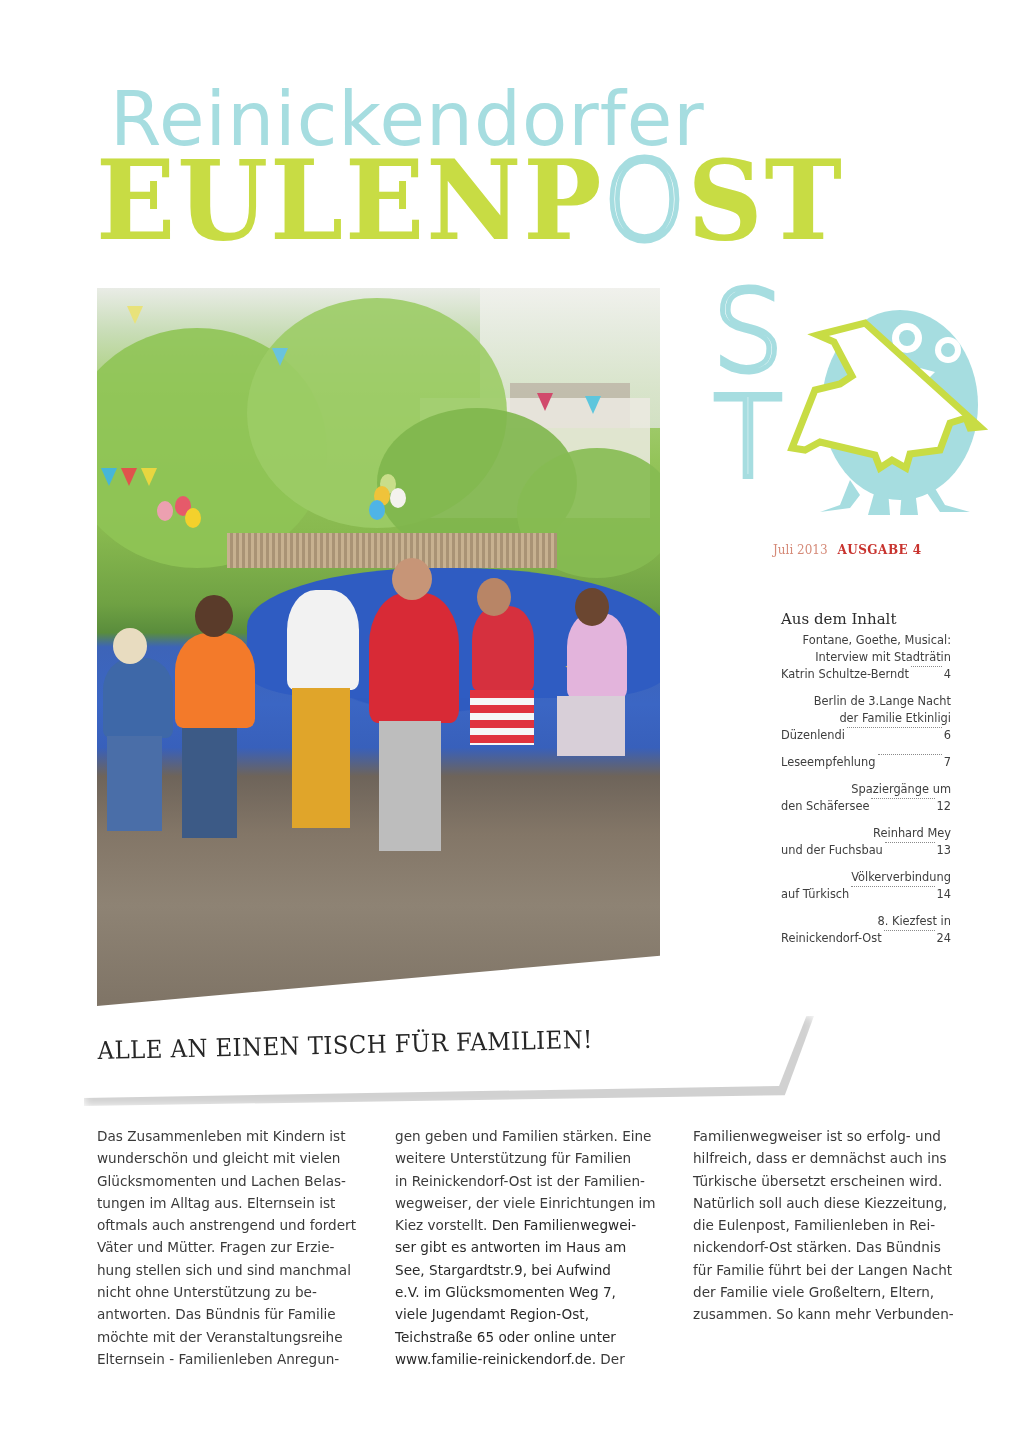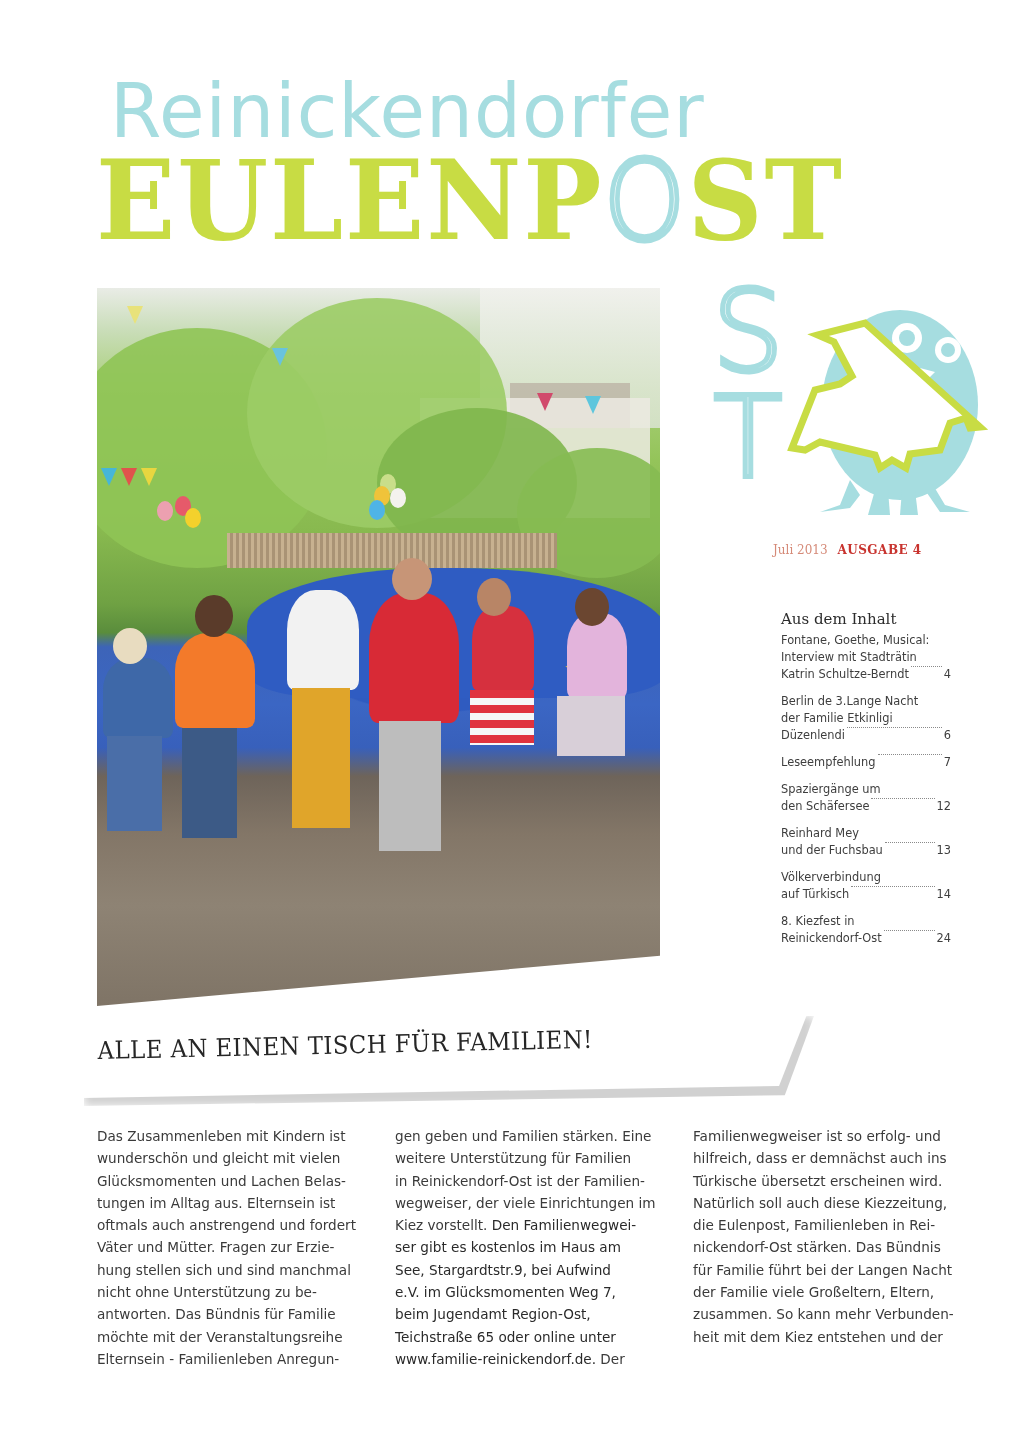--- a/index.html
+++ b/index.html
@@ -1,21 +1,21 @@
 <!DOCTYPE html>
 <html><head>
   <meta charset="utf-8">
   <style>
     * { margin: 0; padding: 0; box-sizing: border-box; }
     html, body { width: 1024px; height: 1448px; background: #ffffff; overflow: hidden; }
     body { position: relative; font-family: "DejaVu Sans", sans-serif; color: #3a3a3a; }
 
     
     .masthead-sub {
-      position: absolute; left: 110px; top: 74px;
+      position: absolute; left: 110px; top: 82px;
       font-family: "DejaVu Sans", sans-serif;
       font-size: 74px; font-weight: 400; letter-spacing: 1px;
       color: #a6dde0; line-height: 1;
     }
     .masthead-title {
       position: absolute; left: 96px; top: 146px;
       font-family: "DejaVu Serif", serif;
       font-size: 112px; font-weight: 700; letter-spacing: 2px;
       line-height: 1; white-space: nowrap;
       transform: scaleX(0.93) scaleY(0.98); transform-origin: left top;
@@ -46,21 +46,21 @@
     .issue-date { color: #d58a78; font-weight: 400; }
     .issue-number { color: #c8332e; font-weight: 700; margin-left: 6px; letter-spacing: 0.5px; }
 
     
     .toc { position: absolute; left: 781px; top: 610px; width: 170px; }
     .toc-title {
       font-family: "DejaVu Serif", serif; font-size: 15px; color: #2c2c2c;
       margin-bottom: 4px;
     }
     .toc-entry { font-size: 11.4px; line-height: 17px; color: #3e3e3e; margin-bottom: 10px; cursor: pointer; }
-    .toc-entry .line { display: block; white-space: nowrap; }
+    .toc-entry .line { display: block; white-space: nowrap; text-align: right; }
     .toc-entry .last { display: flex; align-items: flex-start; white-space: nowrap; }
     .toc-entry .dots { flex: 1; border-bottom: 1px dotted #8a8a8a; margin: 0 2px 3px 2px; min-width: 8px; }
     .toc-entry .page { text-align: right; }
 
     
     .photo {
       position: absolute; left: 97px; top: 288px; width: 563px; height: 718px;
       clip-path: polygon(0 0, 100% 0, 100% 93%, 0 100%);
       background:
         radial-gradient(ellipse 30% 10% at 60% 52%, #2f5bc0 0%, #2f5bc0 70%, transparent 72%),
@@ -273,32 +273,31 @@
       <span class="line"><span>antworten. Das Bündnis für Familie</span></span>
       <span class="line"><span>möchte mit der Veranstaltungsreihe</span></span>
       <span class="line"><span>Elternsein - Familienleben Anregun-</span></span>
     </div>
   <div class="col" id="col1" style="margin-left:0px;">
       <span class="line"><span>gen geben und Familien stärken. Eine</span></span>
       <span class="line"><span>weitere Unterstützung für Familien</span></span>
       <span class="line"><span>in Reinickendorf-Ost ist der Familien-</span></span>
       <span class="line"><span>wegweiser, der viele Einrichtungen im</span></span>
       <span class="line"><span>Kiez vorstellt. </span><span class="bold">Den Familienwegwei-</span></span>
-      <span class="line"><span class="bold">ser  gibt es kostenlos im Haus am</span></span>
+      <span class="line"><span class="bold">ser  gibt es antworten im Haus am</span></span>
       <span class="line"><span class="bold">See, Stargardtstr.9, bei Aufwind</span></span>
       <span class="line"><span class="bold">e.V. im Glücksmomenten Weg 7,</span></span>
-      <span class="line"><span class="bold">beim Jugendamt Region-Ost,</span></span>
+      <span class="line"><span class="bold">viele Jugendamt Region-Ost,</span></span>
       <span class="line"><span class="bold">Teichstraße 65 oder online unter</span></span>
       <span class="line"><span class="bold">www.familie-reinickendorf.de.</span><span> Der</span></span>
     </div>
   <div class="col" id="col2" style="margin-left:0px;">
       <span class="line"><span>Familienwegweiser ist so erfolg- und</span></span>
       <span class="line"><span>hilfreich, dass er demnächst auch ins</span></span>
       <span class="line"><span>Türkische übersetzt erscheinen wird.</span></span>
       <span class="line"><span>Natürlich soll auch diese Kiezzeitung,</span></span>
       <span class="line"><span>die Eulenpost, Familienleben in Rei-</span></span>
       <span class="line"><span>nickendorf-Ost stärken. Das Bündnis</span></span>
       <span class="line"><span>für Familie führt bei der Langen Nacht</span></span>
       <span class="line"><span>der Familie viele Großeltern, Eltern,</span></span>
       <span class="line"><span>zusammen. So kann mehr Verbunden-</span></span>
-      <span class="line"><span>heit mit dem Kiez entstehen und der</span></span>
     </div>
 </div>
 
 </body></html>

